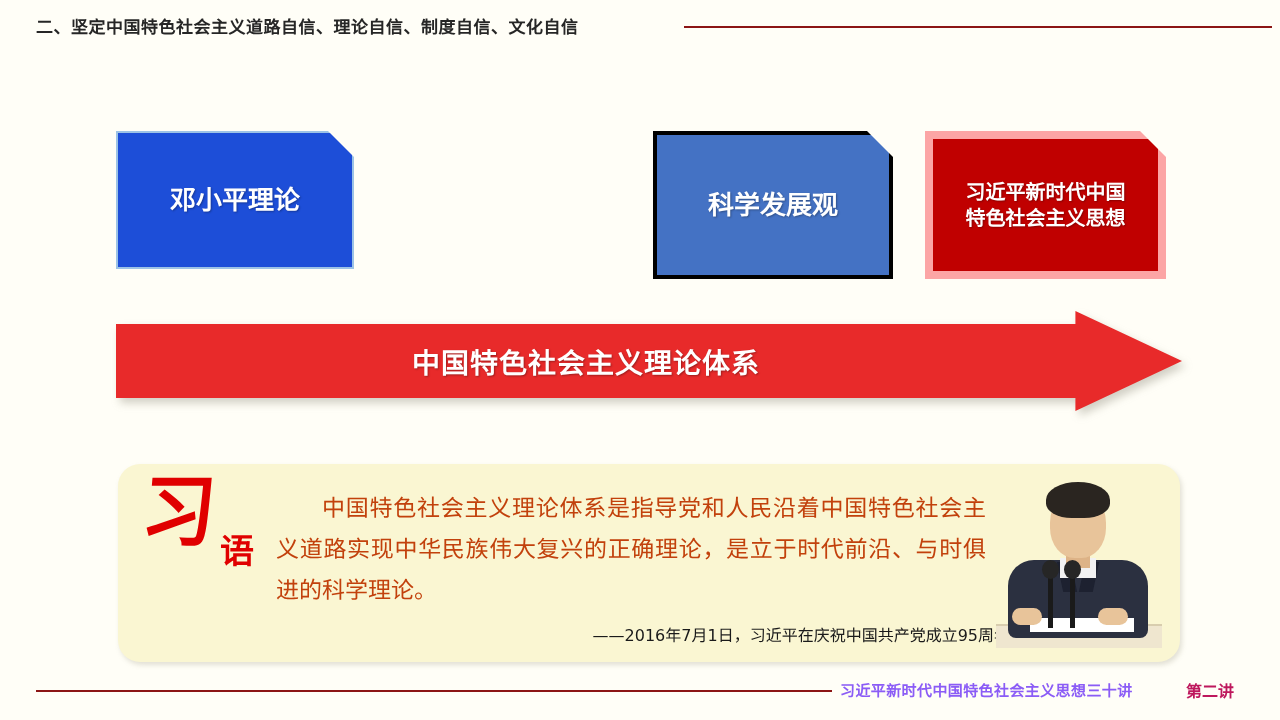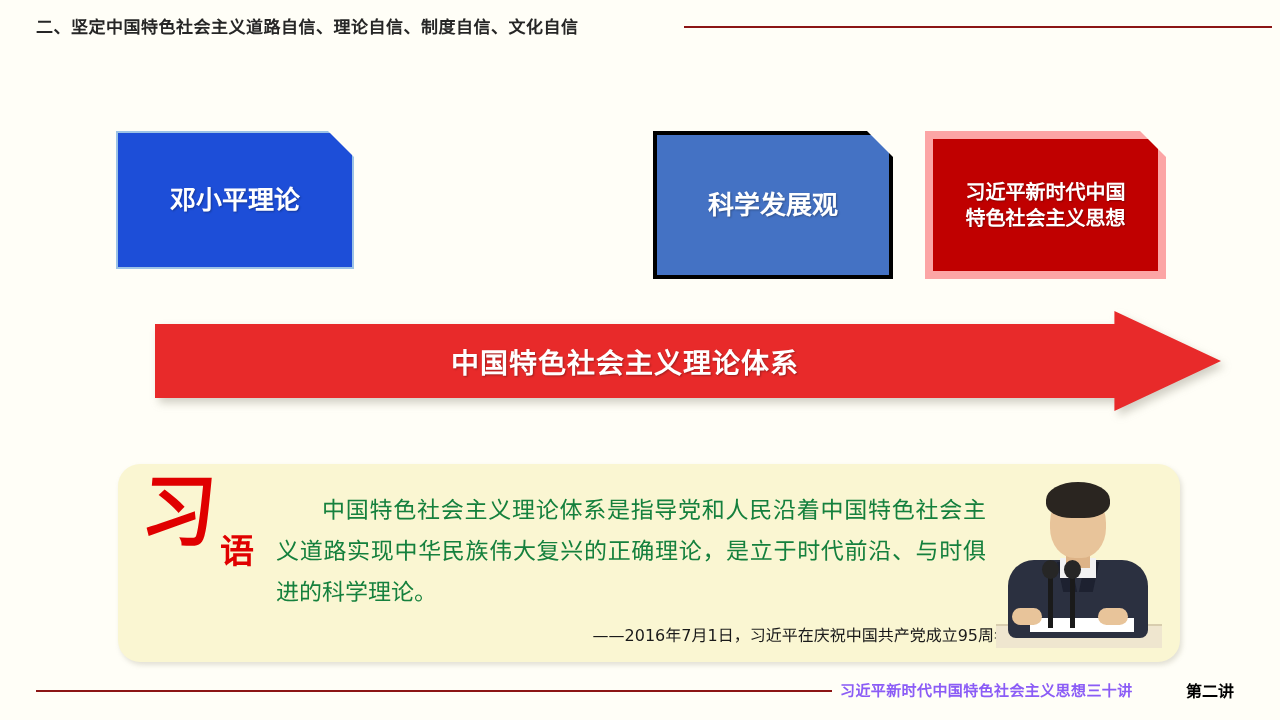--- a/index.html
+++ b/index.html
@@ -97,21 +97,20 @@
   }
 
   
   #arrow-banner {
     position: absolute;
     left: 116px;
     top: 311px;
     width: 1066px;
     height: 100px;
     filter: drop-shadow(4px 5px 4px rgba(120,118,100,0.34));
-    margin-left: 39px;
   }
   #arrow-shape {
     position: absolute;
     left: 0; top: 0;
     width: 100%; height: 100%;
     background: #E82A2A;
     clip-path: polygon(
       0 13%,
       90% 13%,
       90% 0,
@@ -177,24 +176,25 @@
     font-family: "DejaVu Serif", "Liberation Serif", serif;
     color: #E00000;
     line-height: 1;
   }
   #quote-body {
     position: absolute;
     left: 158px;
     top: 26px;
     width: 710px;
     font-size: 23px;
-    color: #15803d;
+    color: #c2410c;
     line-height: 1.78;
     text-indent: 2em;
     text-align: justify;
+    font-family: Liberation Mono, monospace;
   }
   #quote-attrib {
     position: absolute;
     left: 158px;
     top: 158px;
     width: 830px;
     text-align: right;
     font-size: 16px;
     color: #1a1a1a;
     white-space: nowrap;
@@ -318,21 +318,21 @@
     color: #8b5cf6;
     letter-spacing: 0.4px;
     white-space: nowrap;
   }
   #footer-lesson {
     position: absolute;
     left: 1186px;
     top: 678px;
     font-size: 16px;
     font-weight: bold;
-    color: #000000;
+    color: #be185d;
     font-family: "DejaVu Serif", "Liberation Serif", serif;
     white-space: nowrap;
   }
 </style>
 </head>
 <body>
 
 <div id="header">
   <div id="header-title">二、坚定中国特色社会主义道路自信、理论自信、制度自信、文化自信</div>
   <div id="header-rule"></div>

